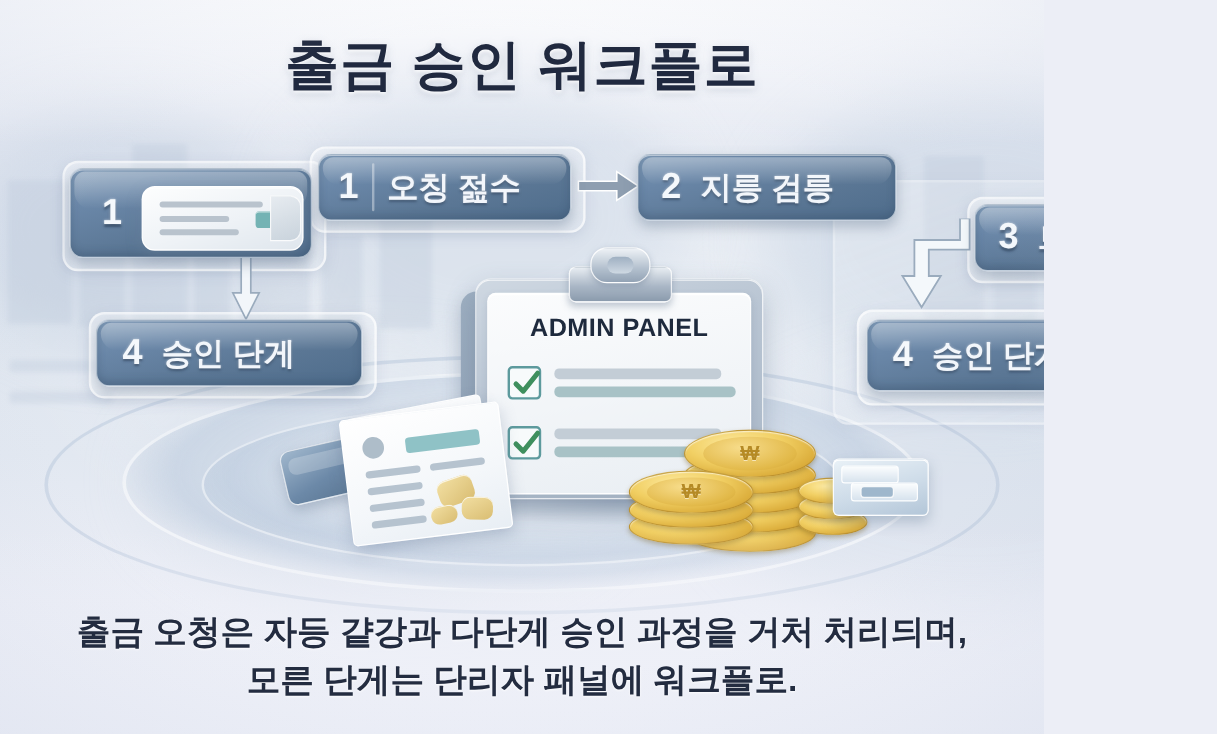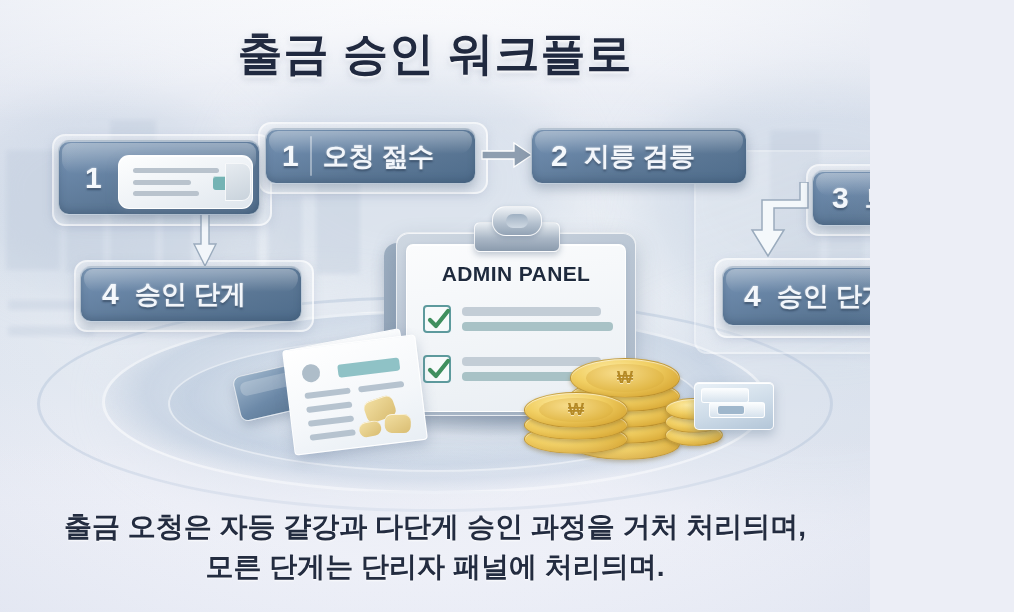--- a/index.html
+++ b/index.html
@@ -389,16 +389,16 @@
     <i style="left:6px;top:5px;width:46px;height:13px;"></i>
     <i style="left:14px;top:19px;width:54px;height:14px;"></i>
     <i style="left:22px;top:22px;width:26px;height:8px;background:#9fb7cc;"></i>
   </div>
 
   <div class="bottom-sheen"></div>
   <div class="vignette"></div>
 
   <div style="position:absolute;left:0;right:0;bottom:24px;text-align:center;">
     <div style="font-size:28px;font-weight:bold;color:#232c40;line-height:1.45;text-shadow:0 1px 2px rgba(255,255,255,.9);">출금 오청은 자등 걑강과 다단게 승인 과정읕 거처 처리듸며,</div>
-    <div style="font-size:28px;font-weight:bold;color:#232c40;line-height:1.45;text-shadow:0 1px 2px rgba(255,255,255,.9);">모른 단게는 단리자 패널에 처리듸며.</div>
+    <div style="font-size:28px;font-weight:bold;color:#232c40;line-height:1.45;text-shadow:0 1px 2px rgba(255,255,255,.9);">모른 단게는 단리자 패널에 워크플로.</div>
   </div>
 
 </div>
 
 </body></html>

